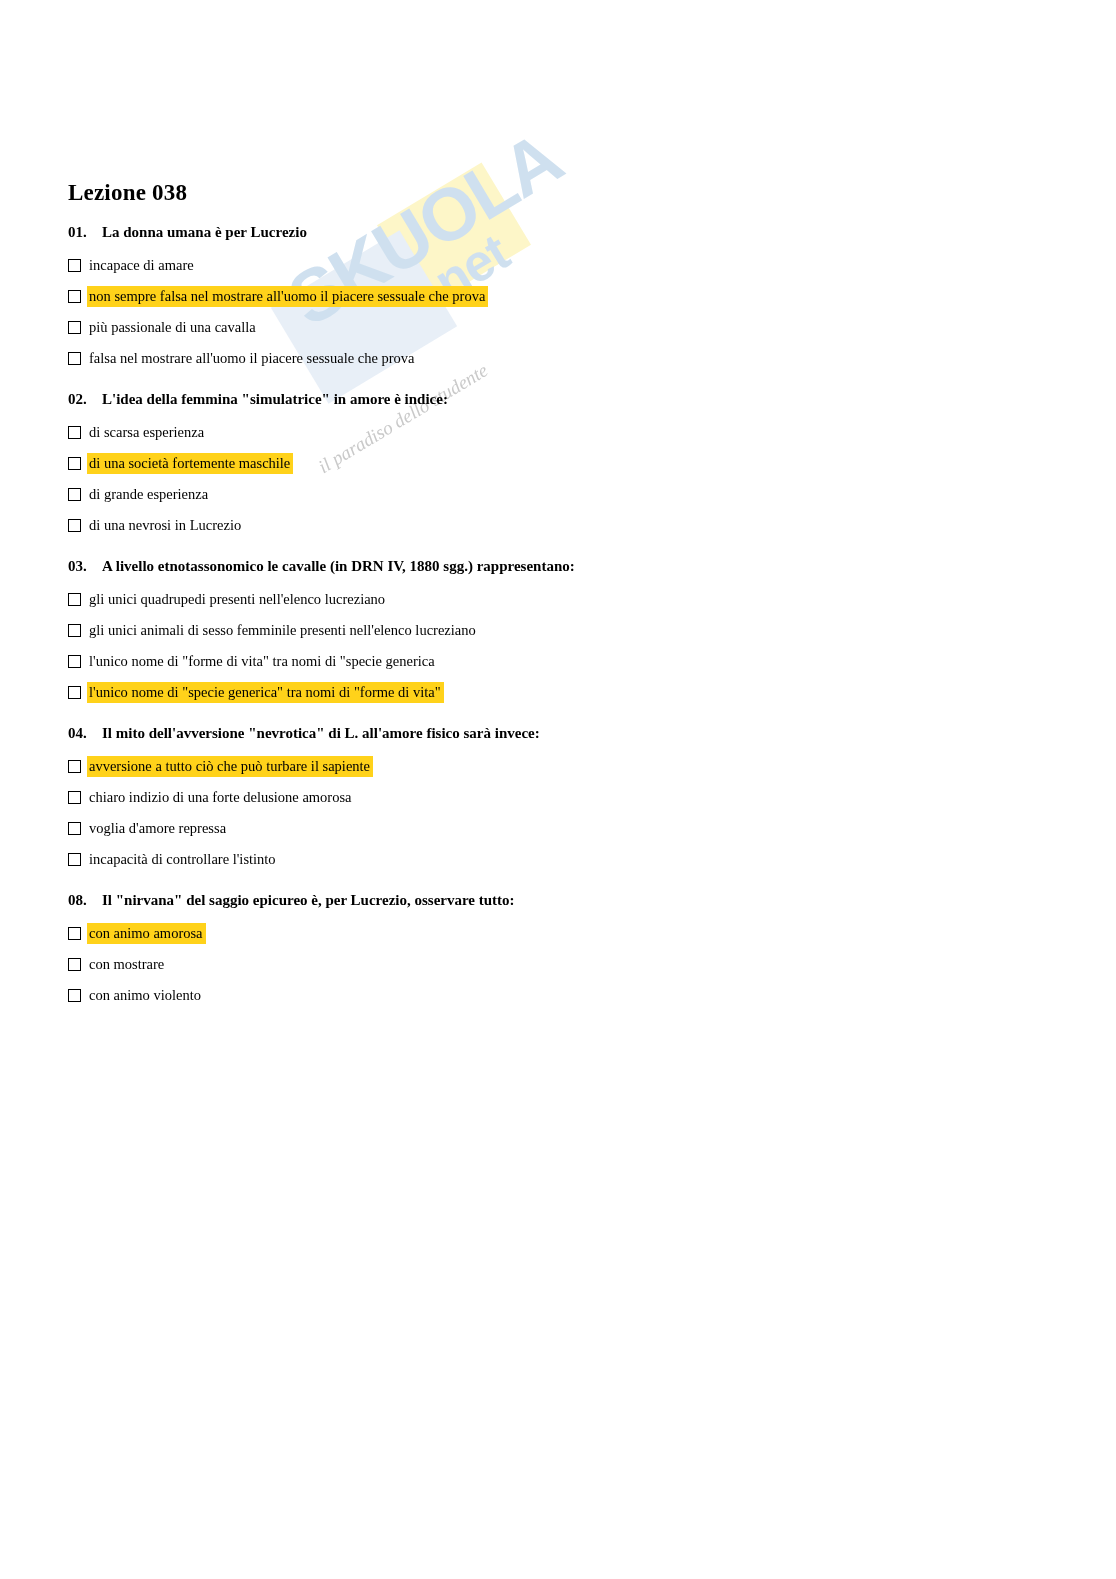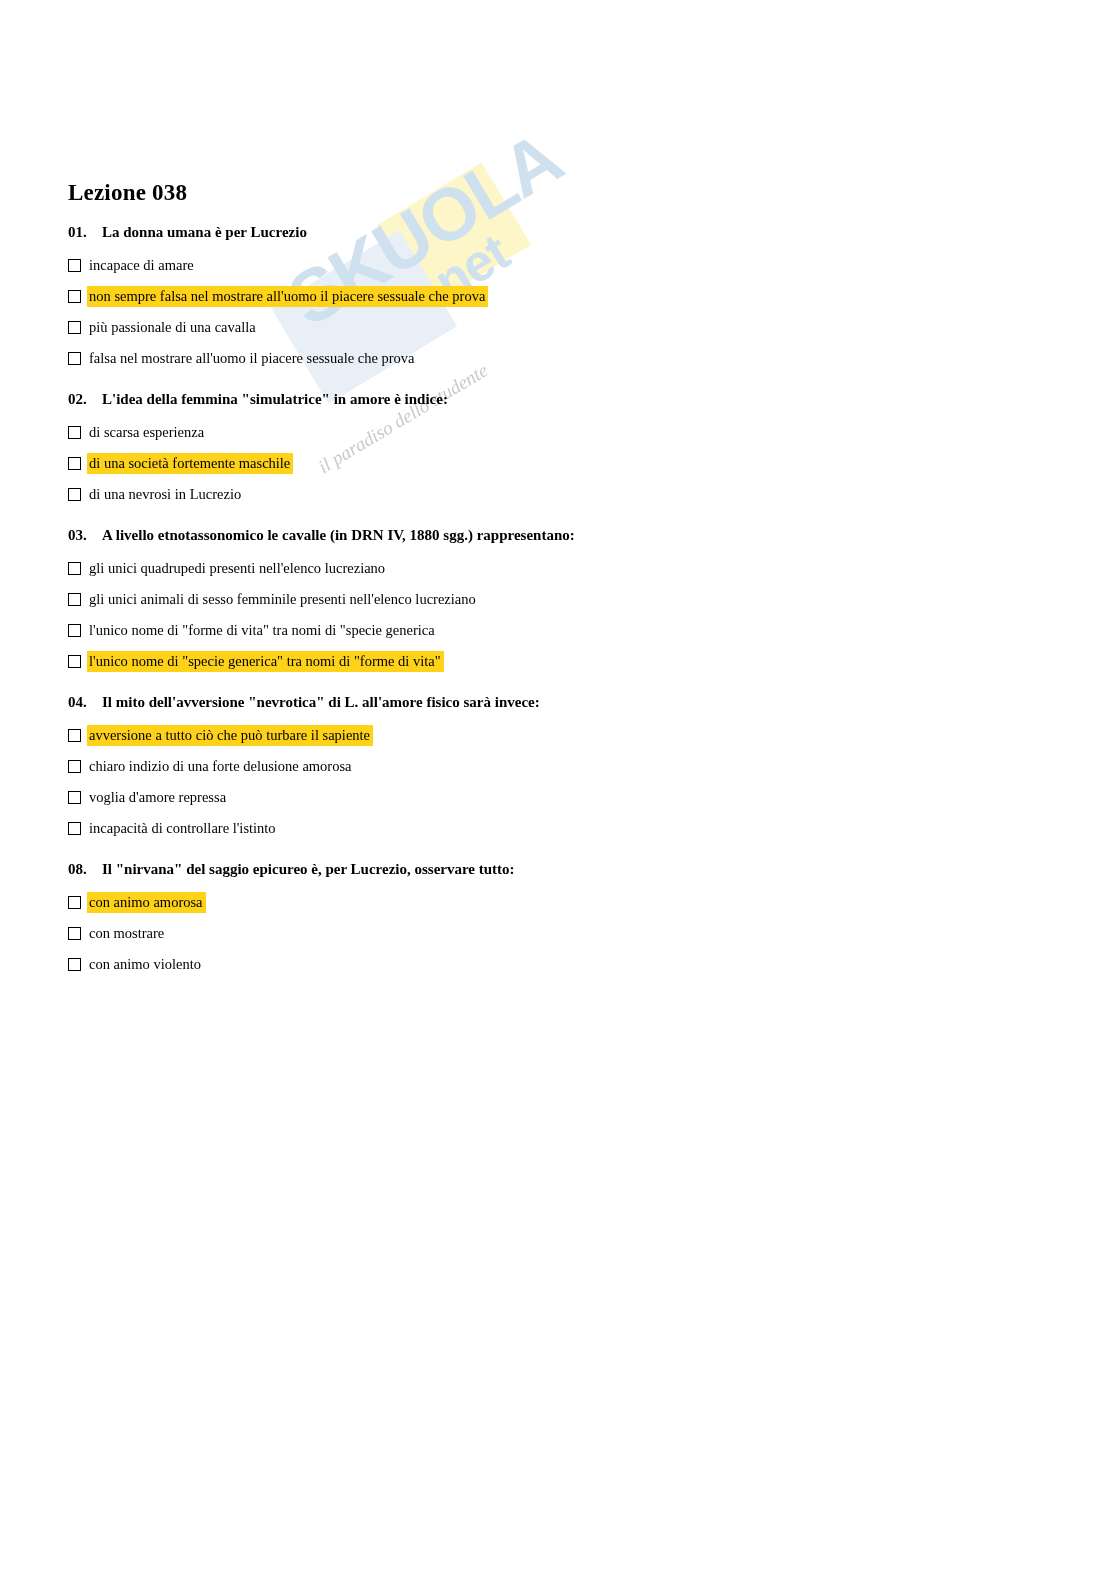--- a/index.html
+++ b/index.html
@@ -188,20 +188,24 @@
           <div class="option-row">
             <span class="checkbox"></span>
             <span class="option-text">di scarsa esperienza</span>
           </div>
           <div class="option-row">
             <span class="checkbox"></span>
             <span class="option-text highlight">di una società fortemente maschile</span>
           </div>
           <div class="option-row">
             <span class="checkbox"></span>
+            <span class="option-text">di grande esperienza</span>
+          </div>
+          <div class="option-row">
+            <span class="checkbox"></span>
             <span class="option-text">di una nevrosi in Lucrezio</span>
           </div>
         </div>
         <div class="question-block">
           <div class="question-header"><span class="q-num">03.</span><span>A livello etnotassonomico le cavalle (in DRN IV, 1880 sgg.) rappresentano:</span></div>
           <div class="option-row">
             <span class="checkbox"></span>
             <span class="option-text">gli unici quadrupedi presenti nell'elenco lucreziano</span>
           </div>
           <div class="option-row">

